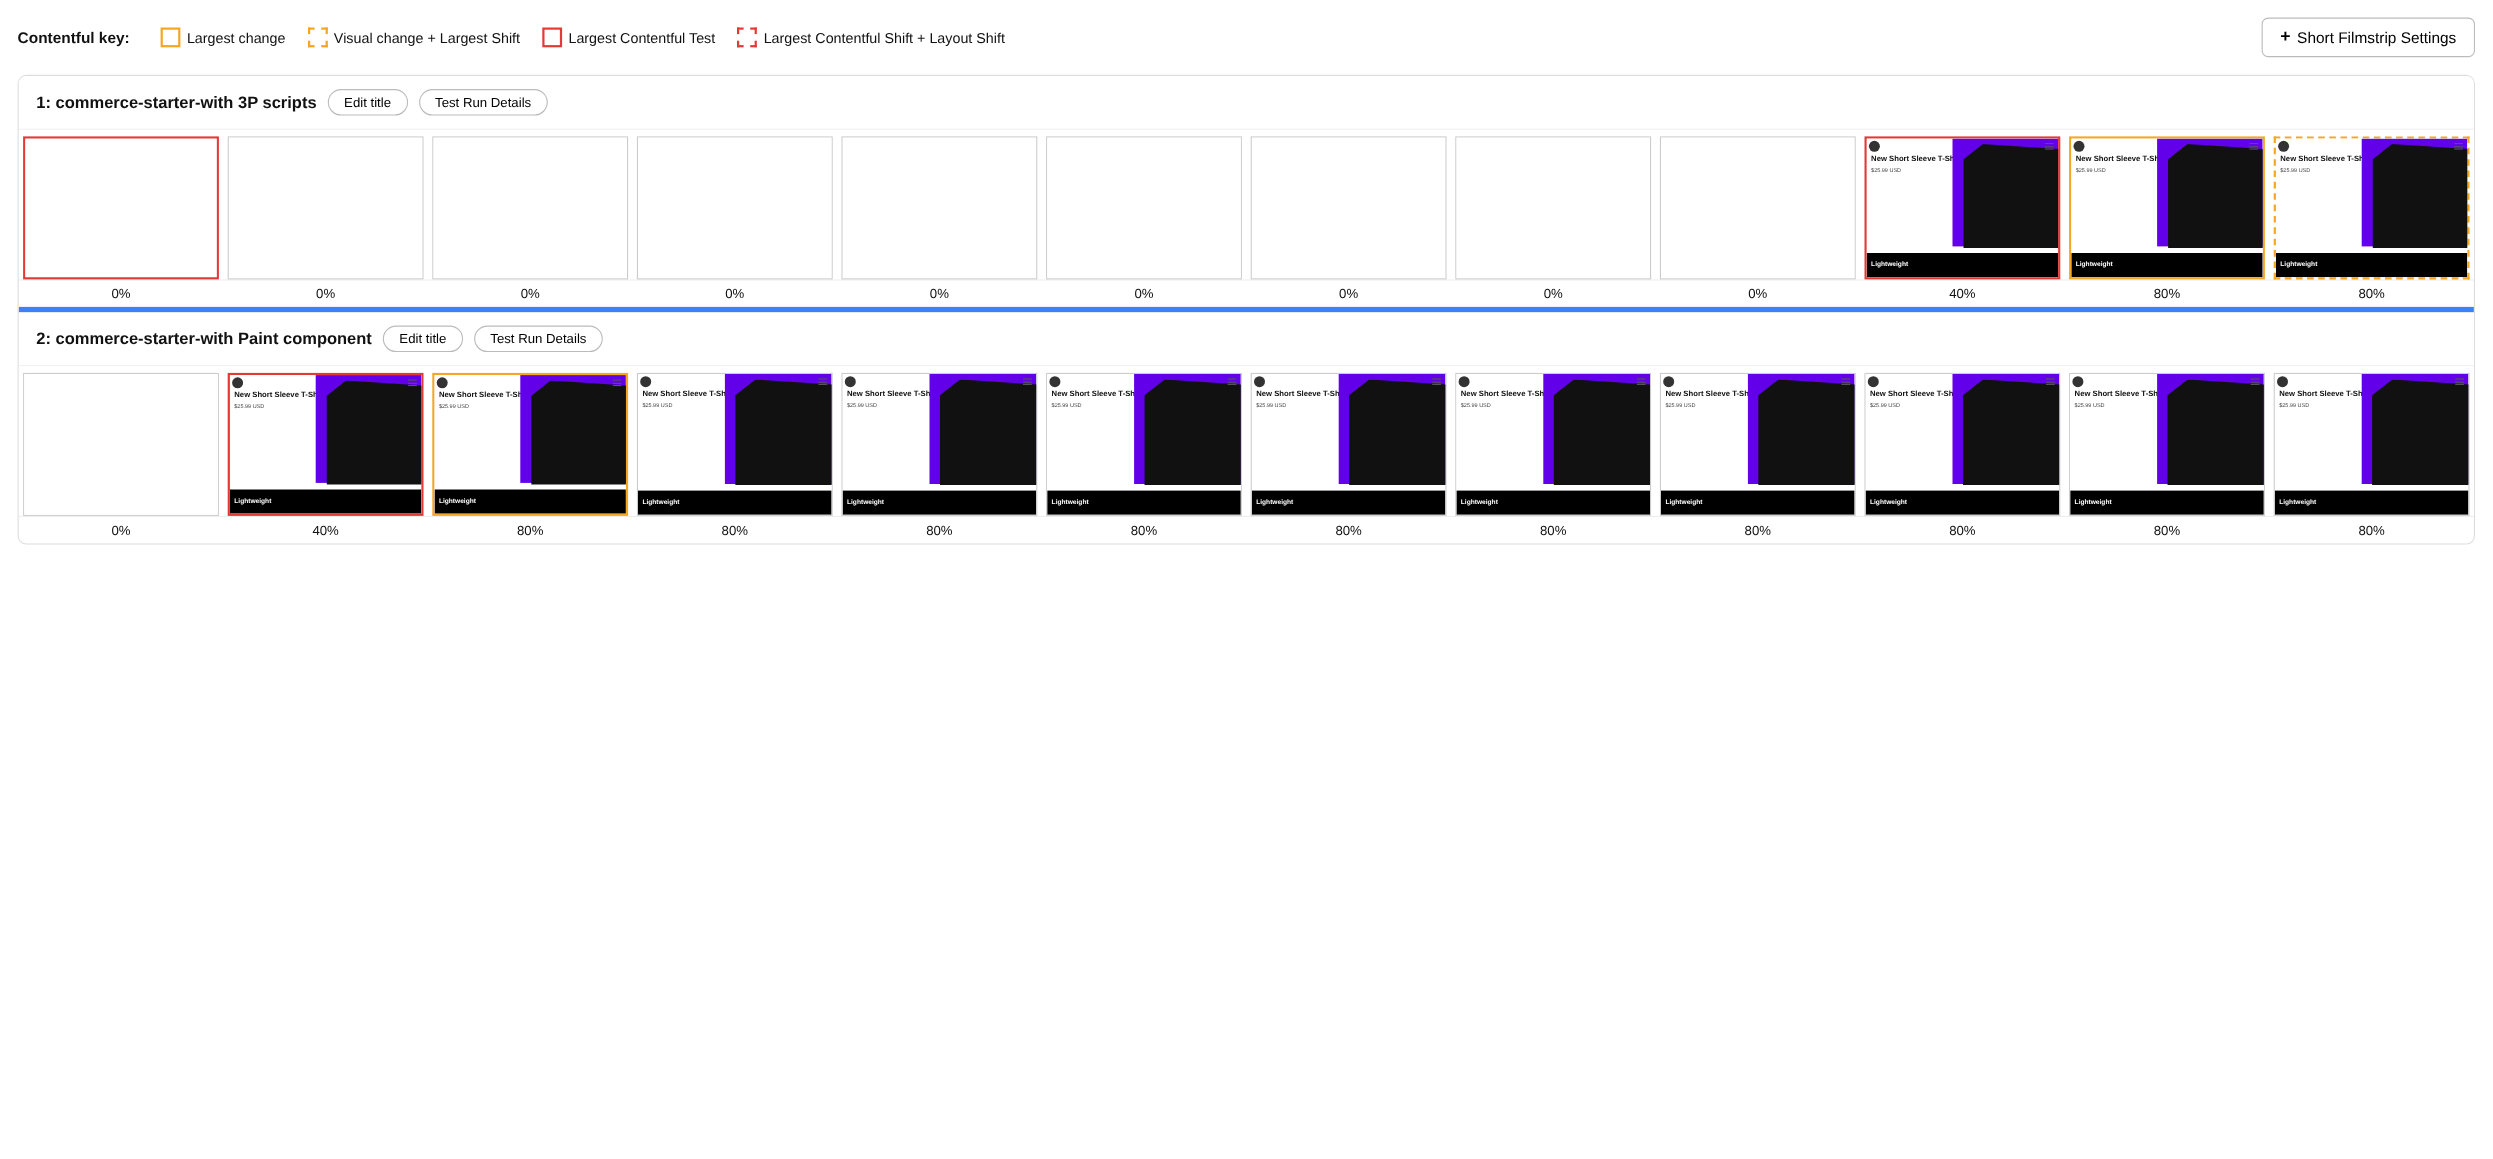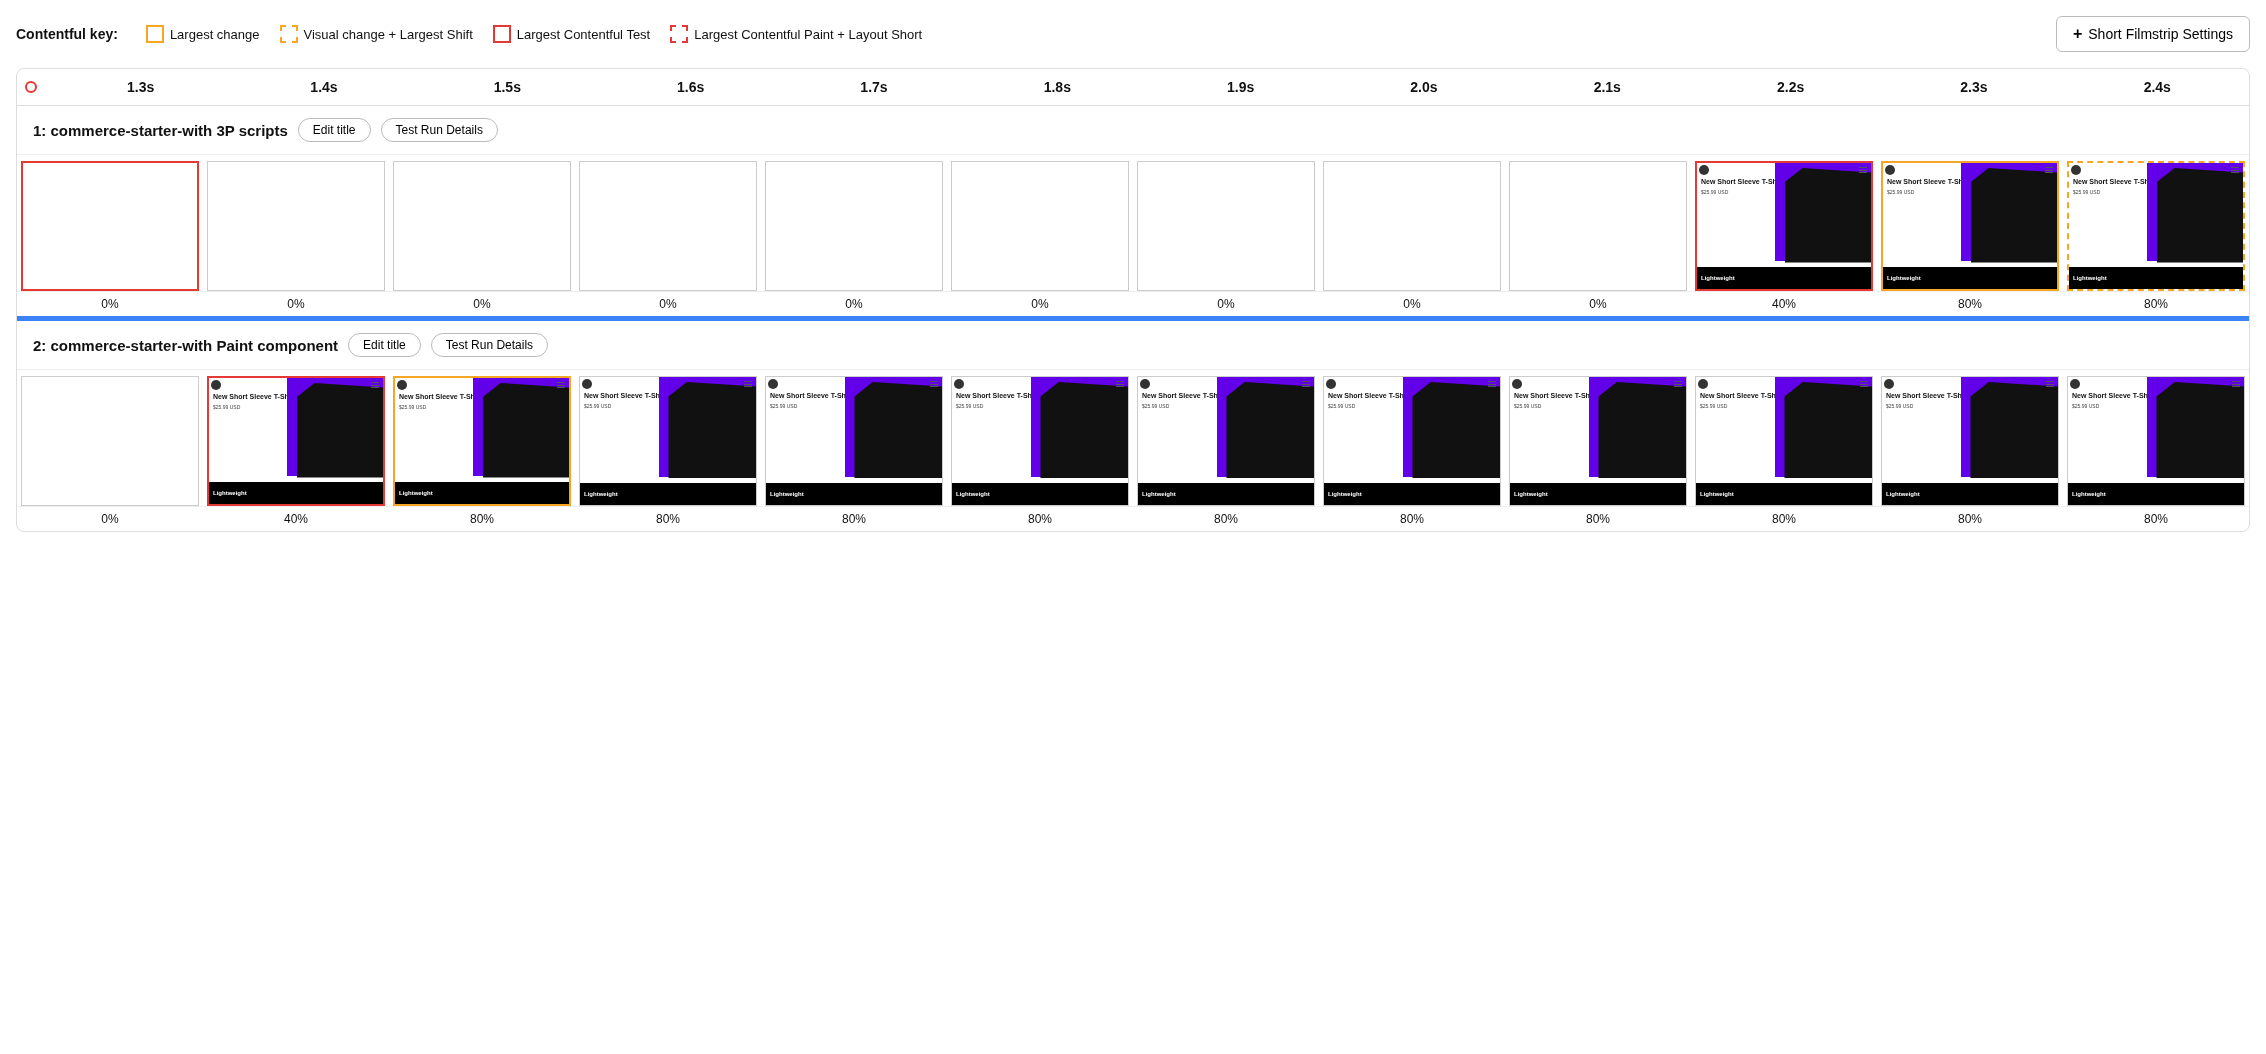--- a/index.html
+++ b/index.html
@@ -225,48 +225,31 @@
     <div class="legend-item">
       <span class="legend-swatch swatch-yellow-dashed"></span>
       <span>Visual change + Largest Shift</span>
     </div>
     <div class="legend-item">
       <span class="legend-swatch swatch-red"></span>
       <span>Largest Contentful Test</span>
     </div>
     <div class="legend-item">
       <span class="legend-swatch swatch-red-dashed"></span>
-      <span>Largest Contentful Paint + Layout Short</span>
+      <span>Largest Contentful Shift + Layout Shift</span>
     </div>
   </div>
   <button class="adjust-btn">
     <span style="font-size:16px;font-weight:700;">+</span>
     <span>Short Filmstrip Settings</span>
   </button>
 </div>
 
 <div class="filmstrip-container">
 
-  <div class="timeline-header">
-    <span class="timeline-dot"></span>
-    <div class="timeline-ticks" id="timeline-ticks">
-        <div class="timeline-tick">1.3s</div>
-        <div class="timeline-tick">1.4s</div>
-        <div class="timeline-tick">1.5s</div>
-        <div class="timeline-tick">1.6s</div>
-        <div class="timeline-tick">1.7s</div>
-        <div class="timeline-tick">1.8s</div>
-        <div class="timeline-tick">1.9s</div>
-        <div class="timeline-tick">2.0s</div>
-        <div class="timeline-tick">2.1s</div>
-        <div class="timeline-tick">2.2s</div>
-        <div class="timeline-tick">2.3s</div>
-        <div class="timeline-tick">2.4s</div>
-      </div>
-  </div>
 
   <div id="filmstrip-sections">
       <div class="filmstrip-section">
         <div class="section-header">
     <span class="section-title">1: commerce-starter-with 3P scripts</span>
     <button class="section-btn">Edit title</button>
     <button class="section-btn">Test Run Details</button>
   </div>
         <div class="frames-row">
           <div class="frame-cell">

